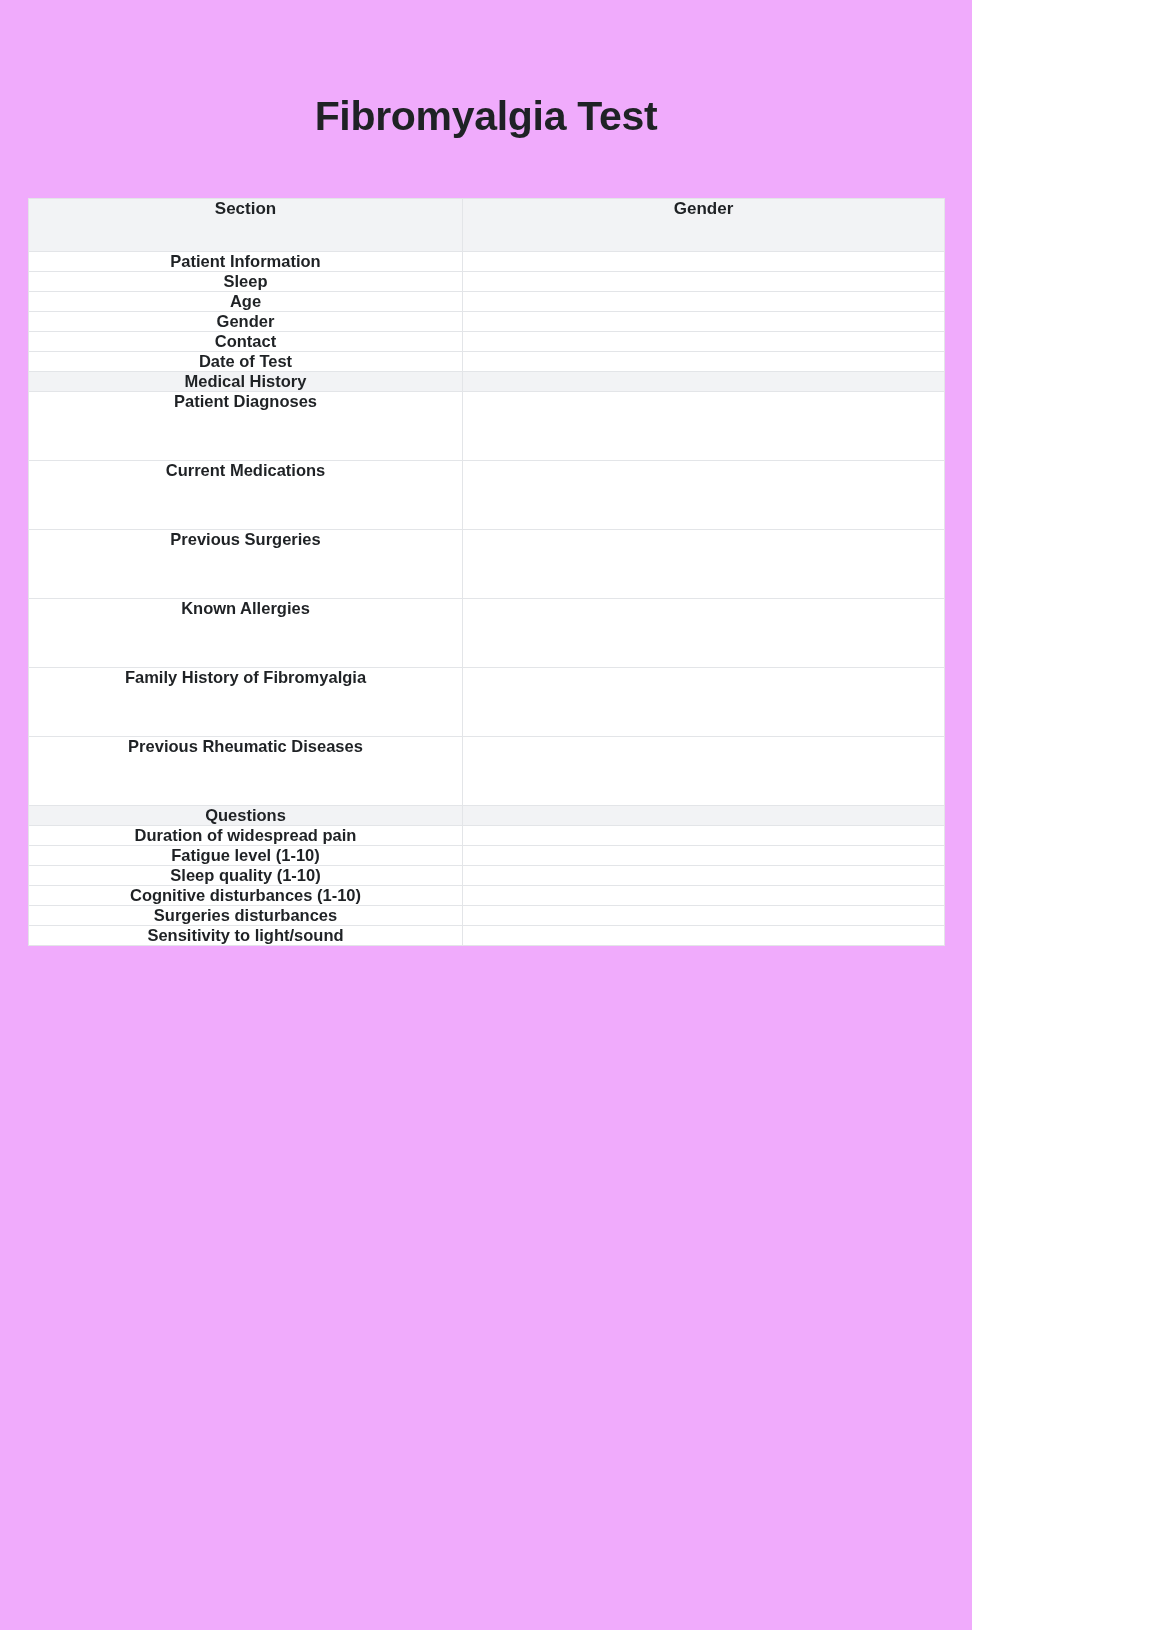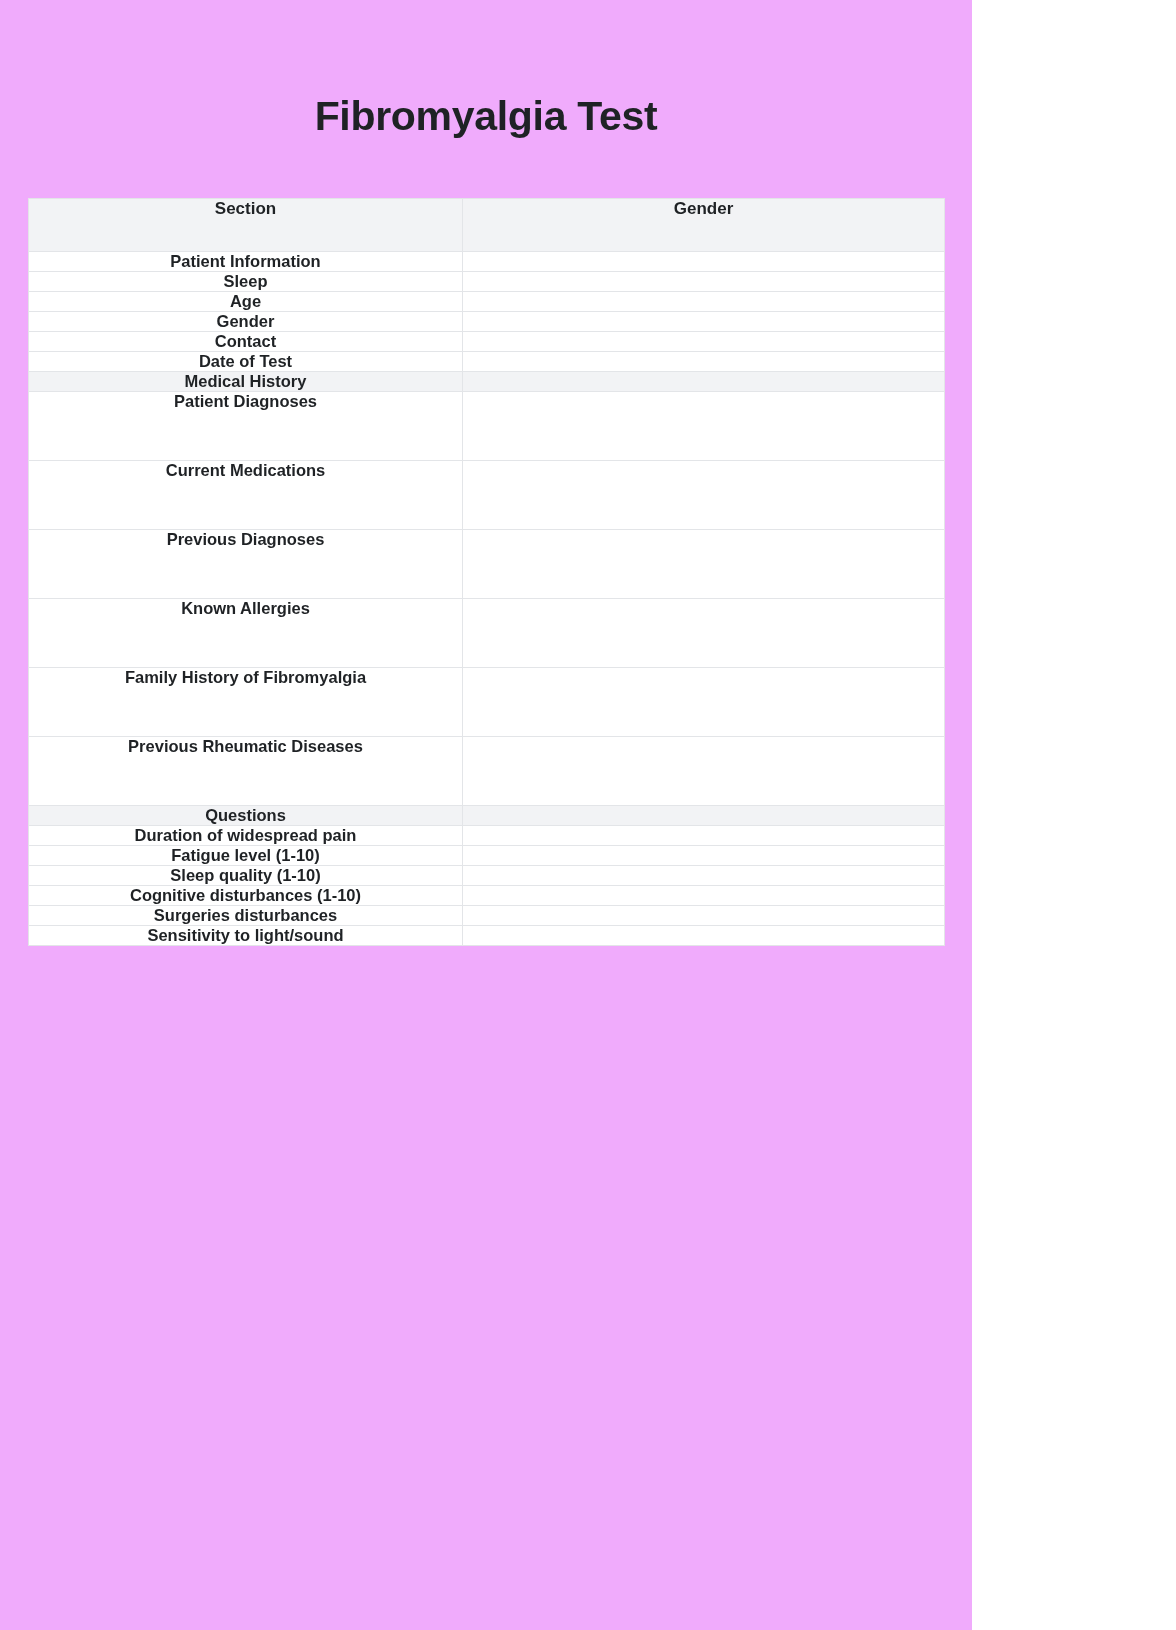--- a/index.html
+++ b/index.html
@@ -134,21 +134,21 @@
           </tr>
           <tr class="tall">
             <td class="section-cell">Patient Diagnoses</td>
             <td class="details-cell"></td>
           </tr>
           <tr class="tall">
             <td class="section-cell">Current Medications</td>
             <td class="details-cell"></td>
           </tr>
           <tr class="tall">
-            <td class="section-cell">Previous Diagnoses</td>
+            <td class="section-cell">Previous Surgeries</td>
             <td class="details-cell"></td>
           </tr>
           <tr class="tall">
             <td class="section-cell">Known Allergies</td>
             <td class="details-cell"></td>
           </tr>
           <tr class="tall">
             <td class="section-cell">Family History of Fibromyalgia</td>
             <td class="details-cell"></td>
           </tr>

